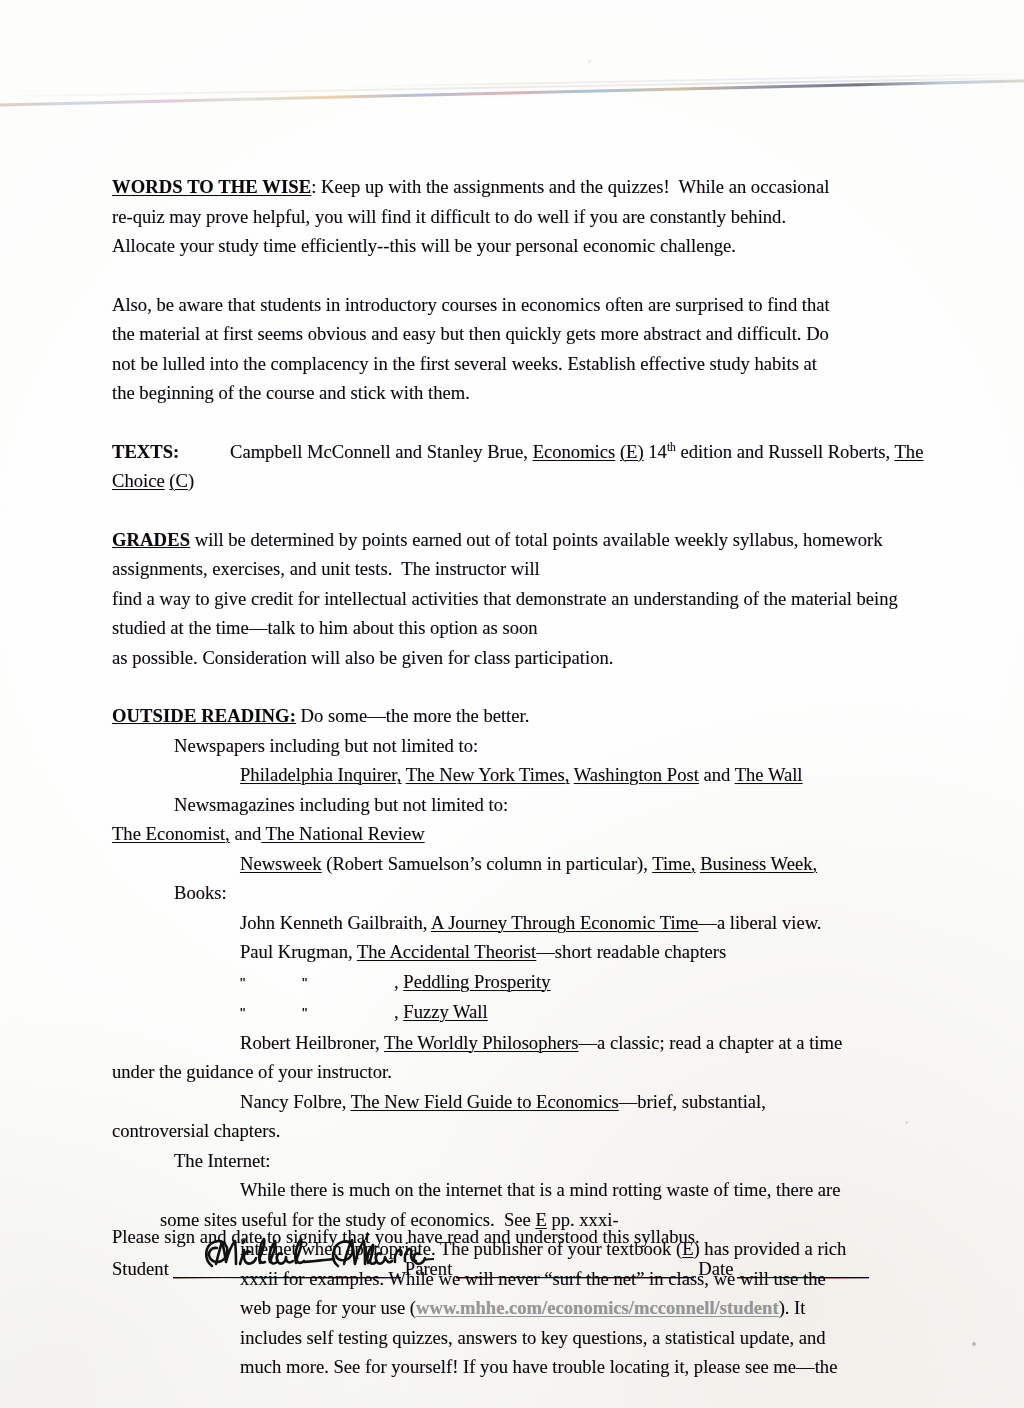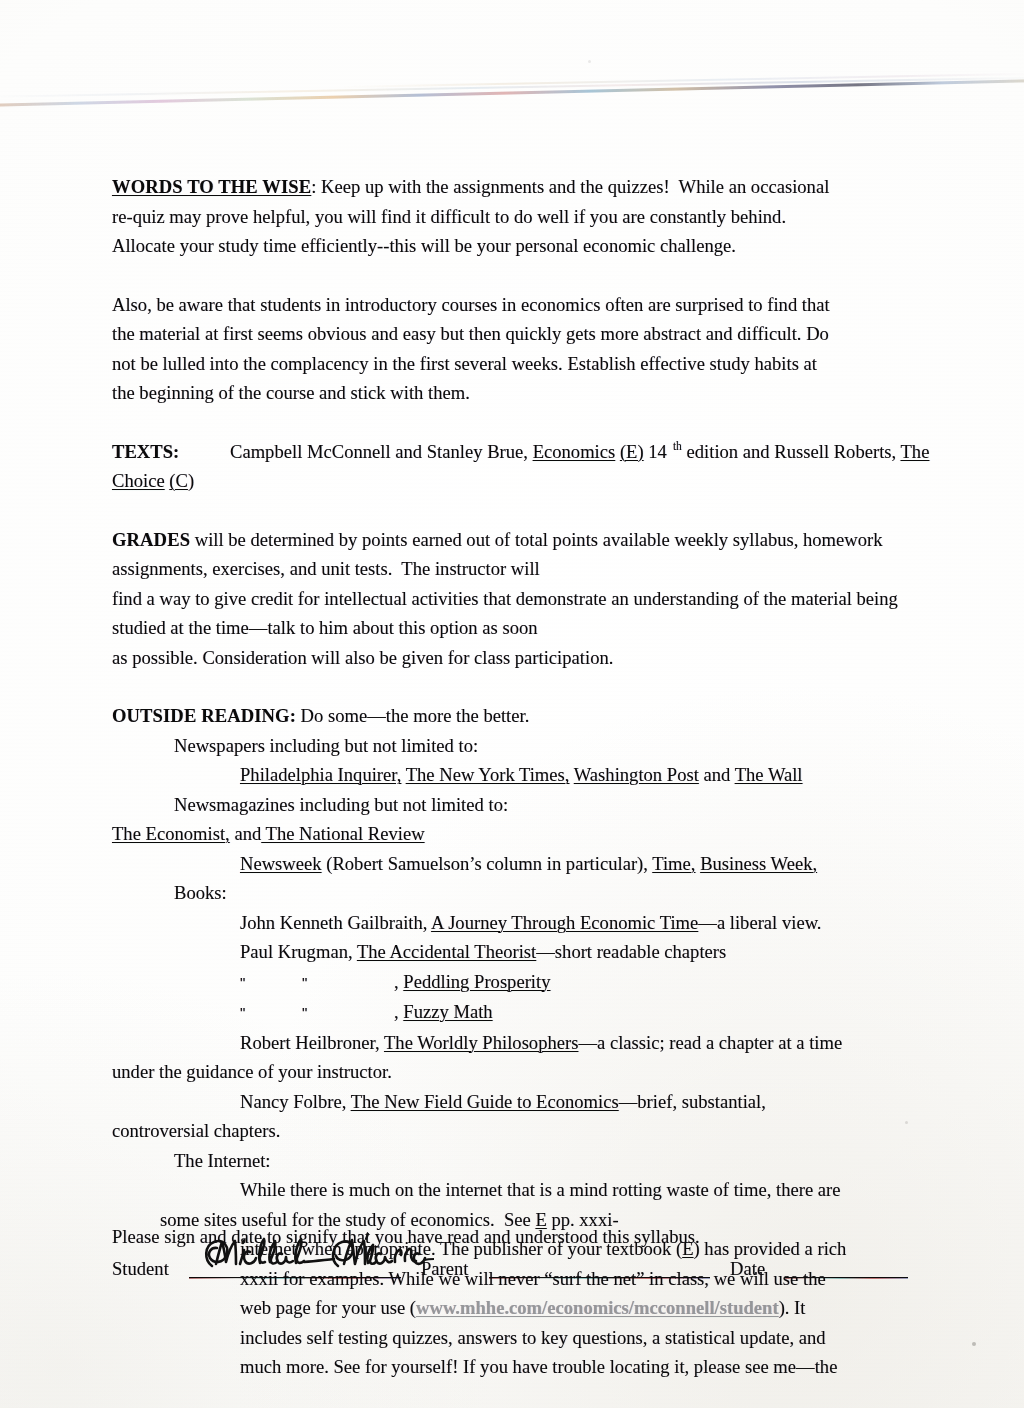--- a/index.html
+++ b/index.html
@@ -128,25 +128,25 @@
   }
 
   .para { margin: 0 0 0 0; }
   .para + .para { margin-top: 29px; }
 
   .line { white-space: pre-wrap; }
 
   .ind-1 { padding-left: 62px; }   
   .ind-2 { padding-left: 128px; }
 
-  b, .bold { font-weight: bold; letter-spacing: .1px; }
+  b, .bold { font-weight: bold; letter-spacing: .1px; text-decoration: underline; }
 
   .u { text-decoration: underline; text-underline-offset: 2px; text-decoration-thickness: 1px; }
 
-  sup.ord { font-size: .62em; vertical-align: super; line-height: 0; margin-left: 6px; }
+  sup.ord { font-size: .62em; vertical-align: super; line-height: 0; }
 
   .texts-label {
     font-weight: bold;
     display: inline-block;
     min-width: 118px;
   }
 
   .ditto {
     display: inline-block;
     font-family: "Liberation Sans", sans-serif;
@@ -170,21 +170,21 @@
     position: absolute;
     left: 112px;
     top: 1222px;
     width: 800px;
     font-size: 18.6px;
     line-height: 29.5px;
   }
   #sig-line-row {
     display: flex;
     align-items: flex-end;
-    gap: 16px;
+    gap: 0;
     margin-top: 2px;
     position: relative;
   }
   .field-label { white-space: pre; }
   .rule {
     display: inline-block;
     height: 0;
     border-bottom: 1.6px solid #111;
     margin: 0 4px 5px 4px;
     position: relative;
@@ -279,21 +279,21 @@
       <div class="line ind-2"><span class="u">Newsweek</span><span> (Robert Samuelson’s column in particular), </span><span class="u">Time,</span><span> </span><span class="u">Business Week,</span></div>
 
       <div class="line ind-1">Books:</div>
 
       <div class="line ind-2"><span>John Kenneth Gailbraith, </span><span class="u">A Journey Through Economic Time</span><span>—a liberal view.</span></div>
 
       <div class="line ind-2"><span>Paul Krugman, </span><span class="u">The Accidental Theorist</span><span>—short readable chapters</span></div>
 
       <div class="line ind-2"><span class="ditto ditto-a">"</span><span class="ditto ditto-b">"</span><span>, </span><span class="u">Peddling Prosperity</span></div>
 
-      <div class="line ind-2"><span class="ditto ditto-a">"</span><span class="ditto ditto-b">"</span><span>, </span><span class="u">Fuzzy Math</span></div>
+      <div class="line ind-2"><span class="ditto ditto-a">"</span><span class="ditto ditto-b">"</span><span>, </span><span class="u">Fuzzy Wall</span></div>
 
       <div class="line ind-2"><span>Robert Heilbroner, </span><span class="u">The Worldly Philosophers</span><span>—a classic; read a chapter at a time</span></div>
       <div class="line">under the guidance of your instructor.</div>
 
       <div class="line ind-2"><span>Nancy Folbre, </span><span class="u">The New Field Guide to Economics</span><span>—brief, substantial,</span></div>
       <div class="line">controversial chapters.</div>
 
       <div class="line ind-1">The Internet:</div>
       <div class="line ind-2">While there is much on the internet that is a mind rotting waste of time, there are</div>
       <div class="line ind-1" style="padding-left:48px;"><span>some sites useful for the study of economics.  See </span><span class="u">E</span><span> pp. xxxi-</span></div>

